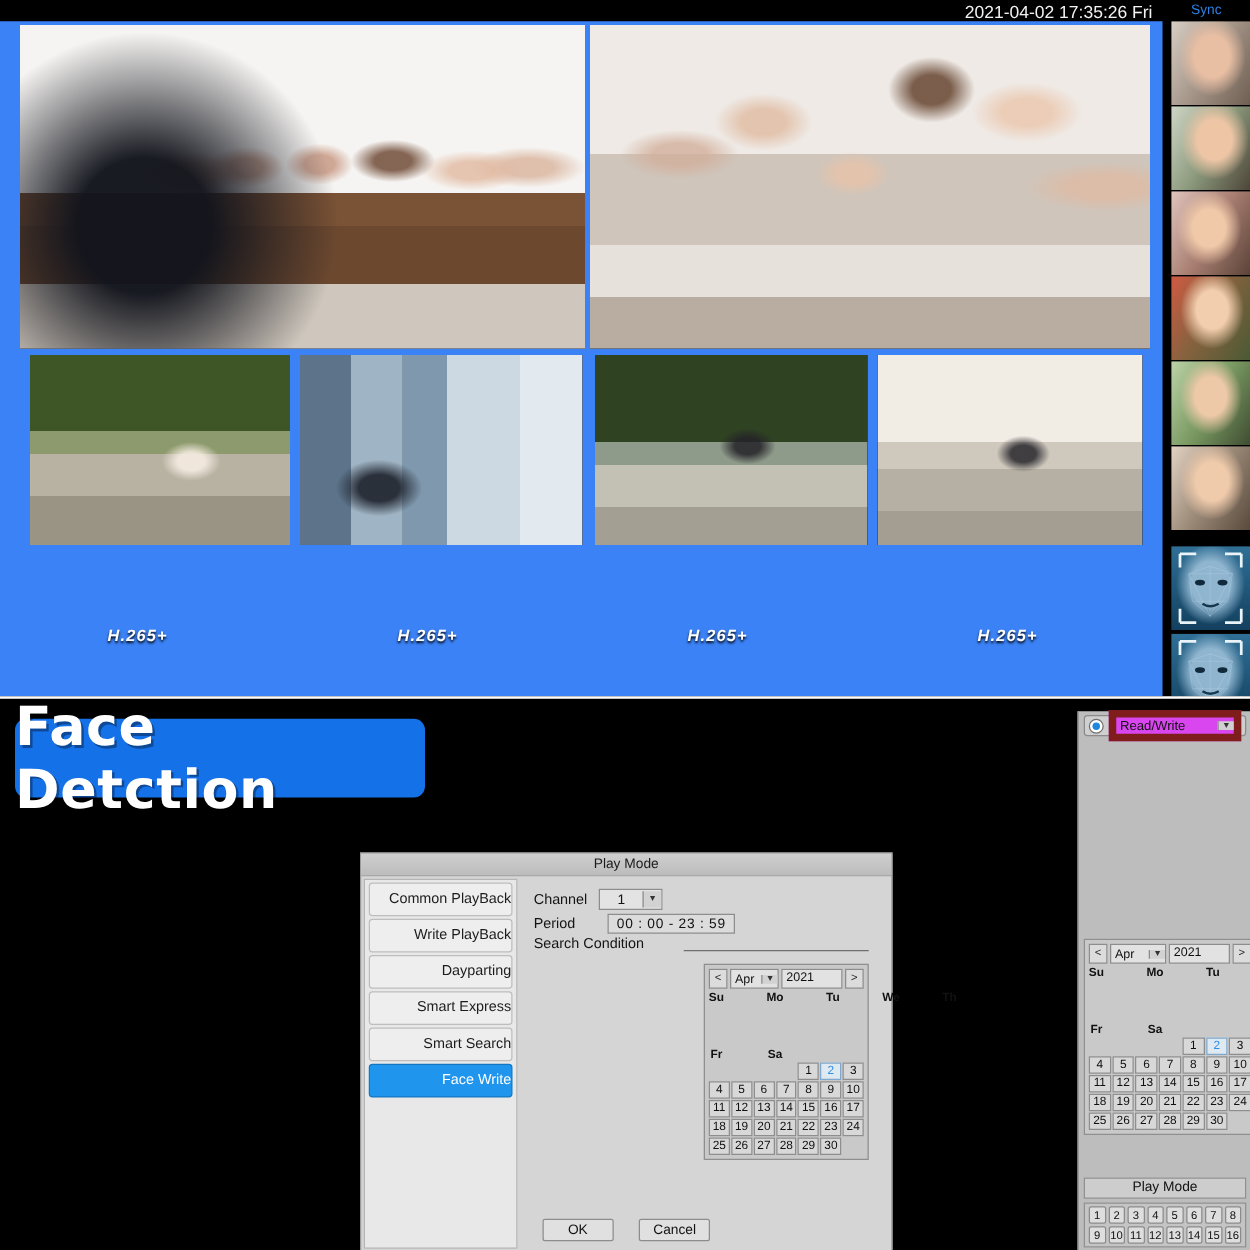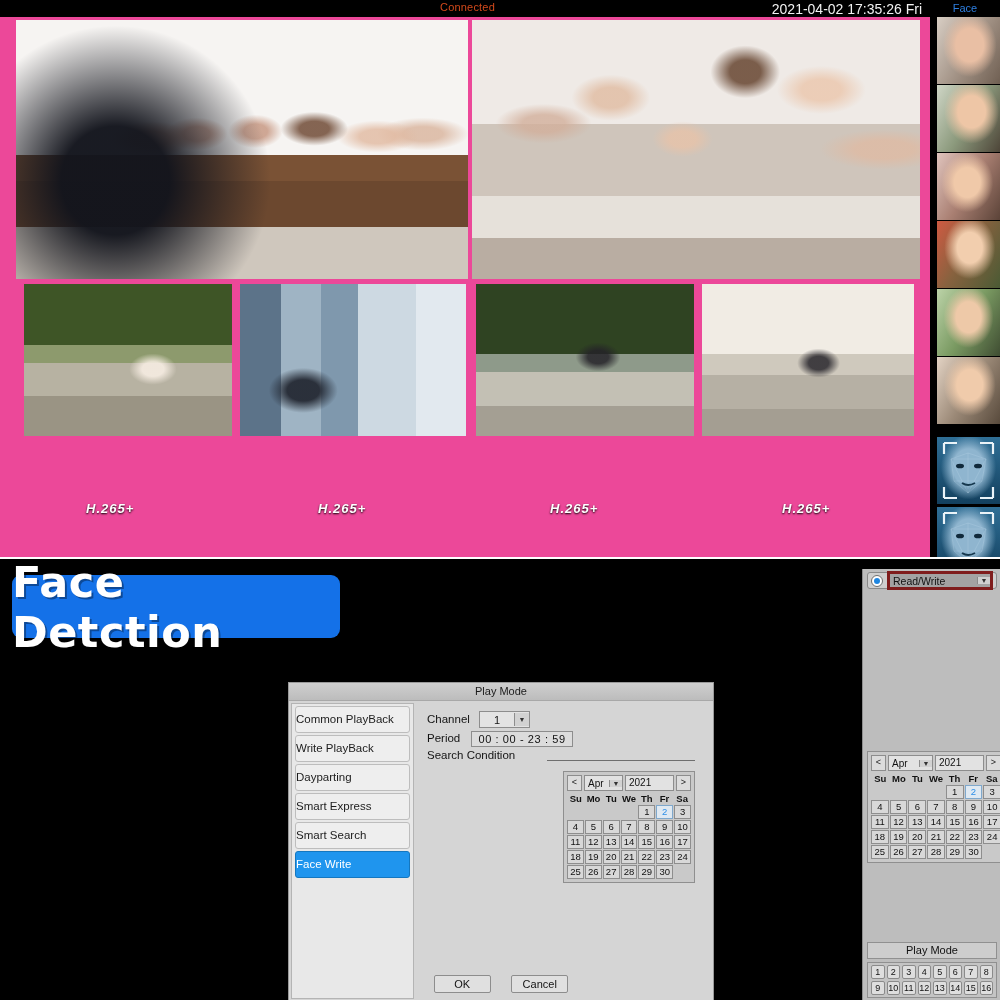--- a/index.html
+++ b/index.html
@@ -19,21 +19,21 @@
   .topbar .dt{
     position:absolute;right:78px;top:1px;color:#f2f2f2;font-size:14px;
   }
   .face-tab{
     position:absolute;right:0px;top:0px;width:70px;height:17px;
     color:#2e7fe0;font-size:11px;text-align:center;line-height:17px;
     background:#000;
   }
 
   
-  .grid{position:absolute;left:0;top:17px;width:930px;height:540px;background:#ec4899;}
+  .grid{position:absolute;left:0;top:17px;width:930px;height:540px;background:#3b82f6;}
   .cell{position:absolute;overflow:hidden;background:#0b0b0b;}
   .cell .img{position:absolute;inset:0;}
   .codec{
     position:absolute;color:#ffffff;font-size:13px;font-style:italic;font-weight:bold;
     letter-spacing:1px;text-shadow:0 1px 2px #000;
   }
 
   
   .facelist{position:absolute;left:937px;top:17px;width:63px;height:540px;background:#000;}
   .facethumb{position:absolute;left:0;width:63px;height:67px;overflow:hidden;background:#111;}
@@ -62,21 +62,21 @@
   .dlg-title{
     height:17px;line-height:17px;text-align:center;font-size:11px;color:#1b1b1b;
     background:linear-gradient(#cfcfcf,#bcbcbc);border-bottom:1px solid #a8a8a8;
   }
   .dlg-body{position:absolute;left:0;top:18px;right:0;bottom:0;}
   .menu{
     position:absolute;left:2px;top:2px;width:121px;bottom:2px;
     background:#e8e8e8;border:1px solid #b4b4b4;
   }
   .menu-btn{
-    margin:2px 3px;height:25px;line-height:25px;text-align:left;
+    margin:2px 3px;height:25px;line-height:25px;text-align:right;
     font-size:11.5px;color:#1c1c1c;background:#eeeeee;
     border:1px solid #bdbdbd;border-radius:3px;
   }
   .menu-btn.active{background:#1f95ee;color:#fff;border-color:#1477c0;}
 
   .panel{position:absolute;left:130px;top:2px;right:4px;bottom:2px;}
   .row{position:absolute;font-size:11.5px;color:#141414;}
   .lbl{display:inline-block;}
   .ctl-select{
     display:inline-flex;align-items:center;height:15px;
@@ -106,21 +106,21 @@
   .cal-mon{
     flex:1;display:flex;align-items:center;height:14px;
     border:1px solid #8d8d8d;background:#e2e2e2;
   }
   .cal-mon .mv{flex:1;padding-left:3px;font-size:10px;color:#111;}
   .cal-mon .ma{width:12px;text-align:center;font-size:7px;color:#333;border-left:1px solid #8d8d8d;background:#d2d2d2;}
   .cal-yr{
     width:44px;height:14px;border:1px solid #8d8d8d;background:#e2e2e2;
     font-size:10px;color:#111;padding-left:3px;line-height:14px;
   }
-  .cal-dows{display:grid;grid-template-columns:repeat(7,1fr);margin-bottom:1px;}
+  .cal-dows{display:grid;grid-template-columns:repeat(5,1fr);margin-bottom:1px;gap:34px;}
   .cal-dows div{font-size:9.5px;text-align:center;color:#111;font-weight:bold;}
   .cal-days{display:grid;grid-template-columns:repeat(7,1fr);gap:1px;}
   .cal-days .d{
     font-size:9.5px;text-align:center;height:12px;line-height:12px;color:#111;
     border:1px solid #8e8e8e;background:#d8d8d8;
   }
   .cal-days .d.empty{border:none;background:transparent;}
   .cal-days .d.sel{color:#2d8fe8;background:#dfe9f2;border-color:#7fa8cc;}
 
   .dlg-foot{position:absolute;left:0;right:0;bottom:8px;text-align:center;}
@@ -143,21 +143,21 @@
   .radio{
     width:10px;height:10px;border-radius:50%;border:1px solid #6f6f6f;
     background:#fff;position:relative;flex:none;
   }
   .radio::after{
     content:"";position:absolute;left:2px;top:2px;width:6px;height:6px;
     border-radius:50%;background:#1f86e0;
   }
   .rw-box{
     flex:1;display:flex;align-items:center;height:13px;
-    border:3px solid #7f1d1d;background:#a3a3a3;
+    border:6px solid #7f1d1d;background:#d946ef;
   }
   .rw-box .t{flex:1;font-size:10.5px;padding-left:3px;color:#111;}
   .rw-box .a{width:12px;text-align:center;font-size:7px;border-left:1px solid #8a8a8a;background:#d0d0d0;color:#333;}
 
   .rcal{position:absolute;left:4px;top:182px;width:130px;}
   .rfoot{position:absolute;left:4px;bottom:2px;width:130px;}
   .pm-title{
     height:15px;line-height:15px;text-align:center;font-size:11px;color:#111;
     background:#cdcdcd;border:1px solid #909090;margin-bottom:3px;
   }
@@ -169,24 +169,23 @@
   }
 </style>
 </head>
 <body>
 
 <div class="app">
 
   <div class="live">
 
     <div class="topbar">
-      <div class="conn">Connected</div>
       <div class="dt">2021-04-02 17:35:26 Fri</div>
     </div>
-    <div class="face-tab">Face</div>
+    <div class="face-tab">Sync</div>
 
     <div class="grid">
 
       <div class="cell" style="left:16px;top:3px;width:452px;height:259px;">
         <div class="img" style="
           background:
             radial-gradient(circle at 22% 62%, rgba(18,20,28,.97) 0 14%, rgba(18,20,28,0) 40%),
             radial-gradient(ellipse at 30% 46%, rgba(220,175,150,.85) 0 4%, rgba(220,175,150,0) 9%),
             radial-gradient(ellipse at 40% 44%, rgba(205,160,140,.8) 0 3.5%, rgba(205,160,140,0) 8%),
             radial-gradient(ellipse at 53% 43%, rgba(198,150,128,.82) 0 3.5%, rgba(198,150,128,0) 8%),
@@ -321,21 +320,21 @@
           <div class="row" style="left:8px;top:8px;">
             <span class="lbl">Channel</span>
             <span class="ctl-select" style="margin-left:6px;">
               <span class="val">1</span>
               <span class="arw">▼</span>
             </span>
           </div>
 
           <div class="row" style="left:8px;top:28px;">
             <span class="lbl">Period</span>
-            <span class="ctl-text" style="margin-left:8px;">00 : 00    -    23 : 59</span>
+            <span class="ctl-text" style="margin-left:23px;">00 : 00    -    23 : 59</span>
           </div>
 
           <div class="row" style="left:8px;top:46px;">Search Condition</div>
           <div class="sc-line" style="left:128px;top:57px;width:148px;"></div>
 
           <div class="cal" style="left:144px;top:68px;width:124px;">
             <div class="cal-head">
               <div class="cal-nav">&lt;</div>
               <div class="cal-mon">
                 <span class="mv">Apr</span>

